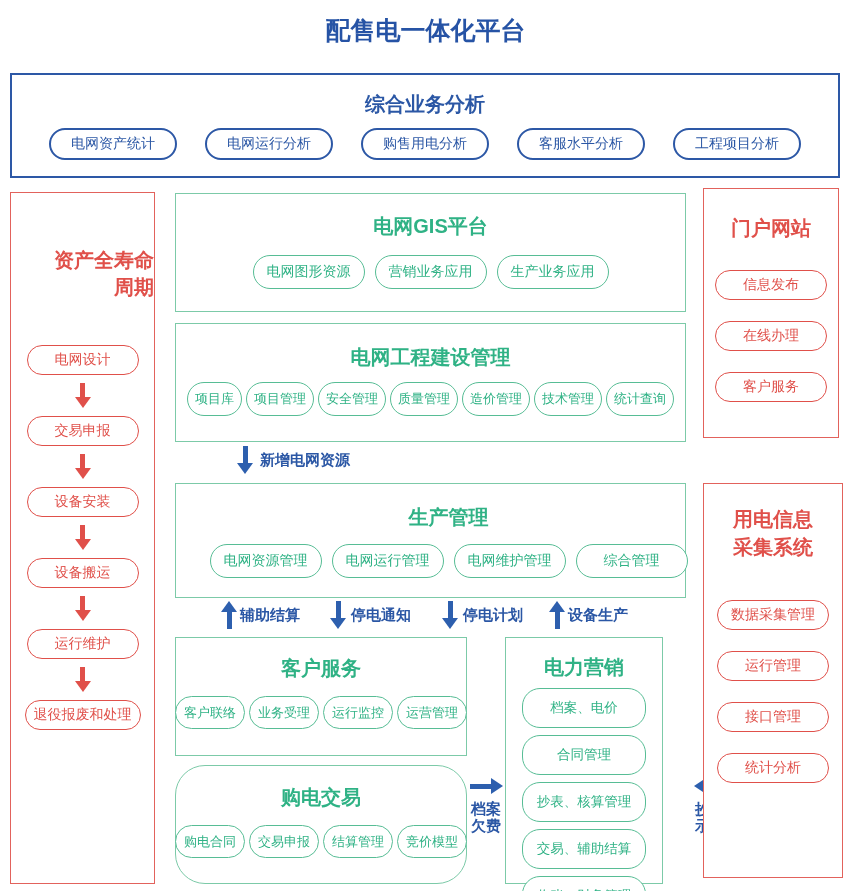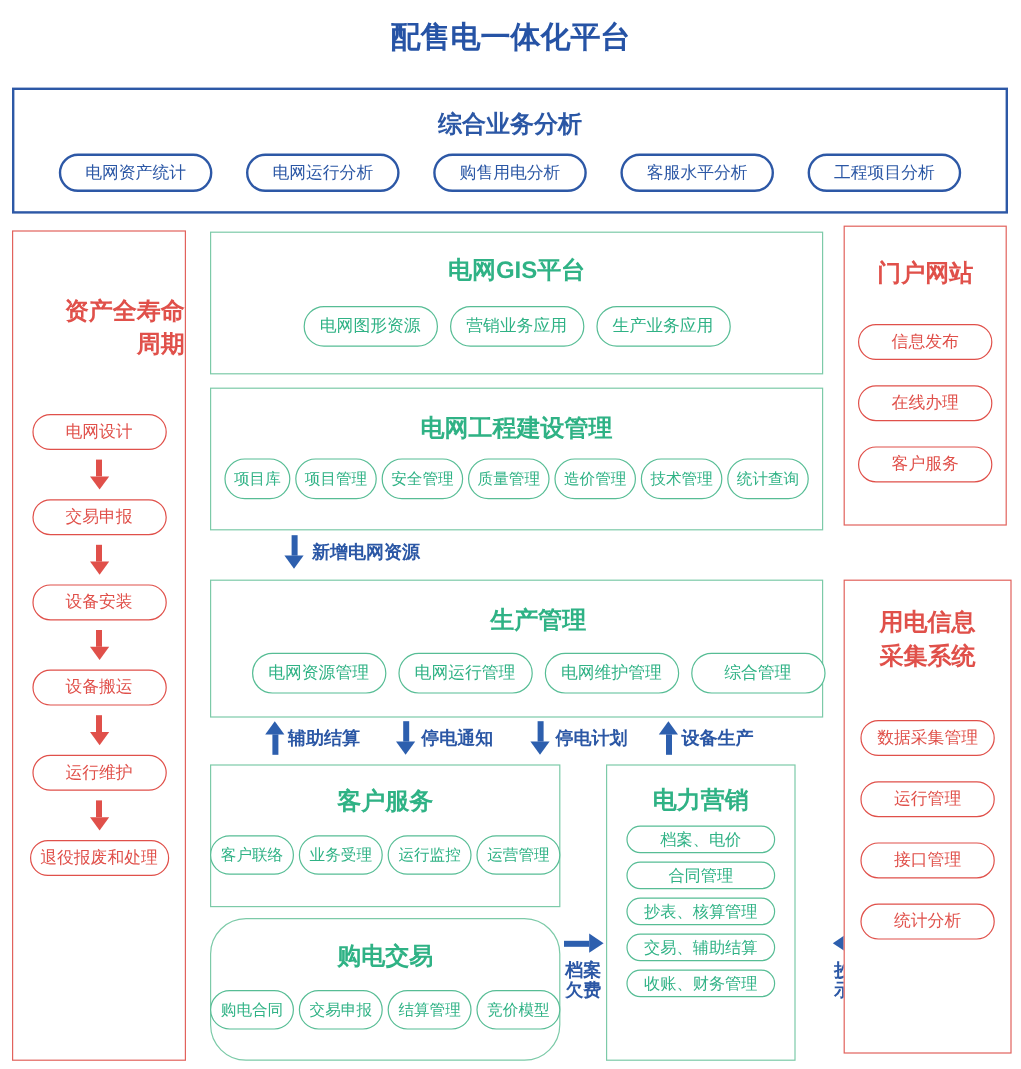--- a/index.html
+++ b/index.html
@@ -20,21 +20,21 @@
   
   .pill-row{display:flex;justify-content:center;align-items:center;}
   .pill{
     display:inline-flex;align-items:center;justify-content:center;
     background:#fff;border-radius:18px;box-sizing:border-box;white-space:nowrap;
   }
   .pill-blue-s .pill{border:2px solid #2d58a6;color:#2b57a5;min-width:128px;height:32px;font-size:14px;padding:0 12px;}
   .pill-green-lg .pill{border:1.5px solid #57bd95;color:#2fb285;min-width:112px;height:34px;font-size:14px;padding:0 10px;}
   .pill-green-sm .pill{border:1.5px solid #57bd95;color:#2fb285;height:34px;font-size:13px;padding:0 7px;}
   .pill-green-cs .pill{border:1.5px solid #57bd95;color:#2fb285;height:33px;font-size:13px;padding:0 8px;}
-  .pill-green-mk .pill{border:1.5px solid #57bd95;color:#2fb285;min-width:124px;height:23px;font-size:13.5px;padding:0 9px;}
+  .pill-green-mk .pill{border:1.5px solid #57bd95;color:#2fb285;min-width:124px;height:40px;font-size:13.5px;padding:0 9px;}
   .pill-red-s .pill{border:1.5px solid #e0504a;color:#e0504a;min-width:112px;height:30px;font-size:14px;padding:0 8px;}
   
   .varr{display:flex;flex-direction:column;align-items:center;width:16px;}
   .varr .stem{width:5px;background:currentColor;}
   .varr .head-down{width:0;height:0;border-left:8px solid transparent;border-right:8px solid transparent;border-top:11px solid currentColor;}
   .varr .head-up{width:0;height:0;border-left:8px solid transparent;border-right:8px solid transparent;border-bottom:11px solid currentColor;}
   .varr-blue{color:#2d5fae;} .varr-blue .stem{height:17px;}
   .varr-red{color:#e0504a;margin:8px 0;} .varr-red .stem{height:14px;}
   .harr{display:flex;align-items:center;color:#2d5fae;}
   .harr .stem{height:5px;width:21px;background:currentColor;}

